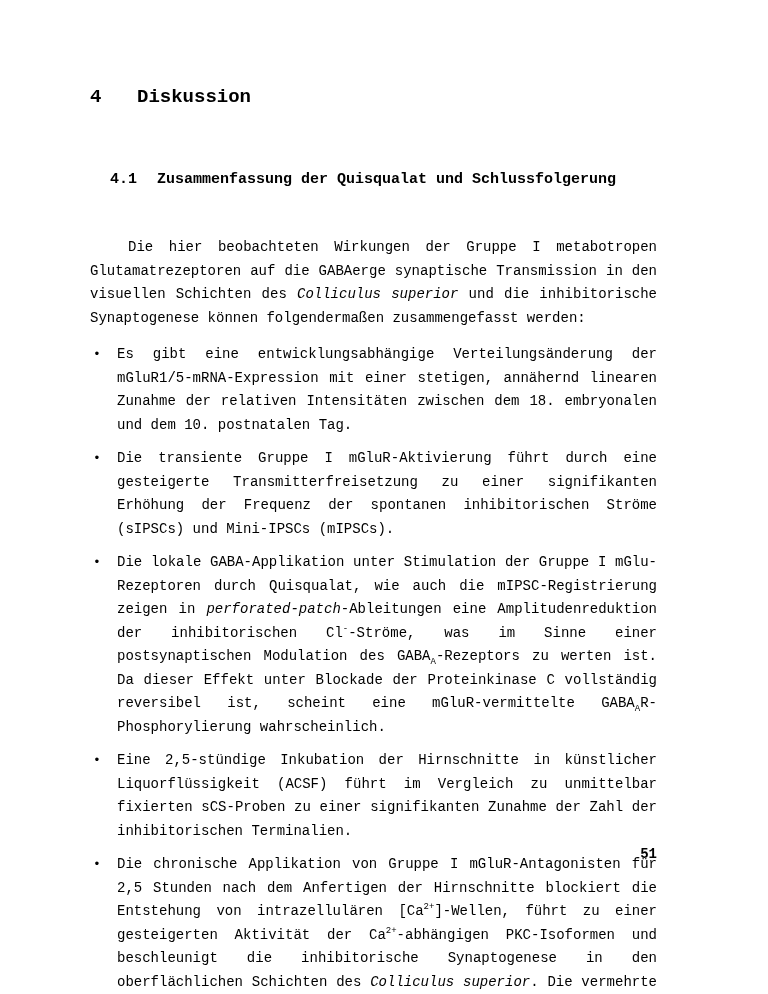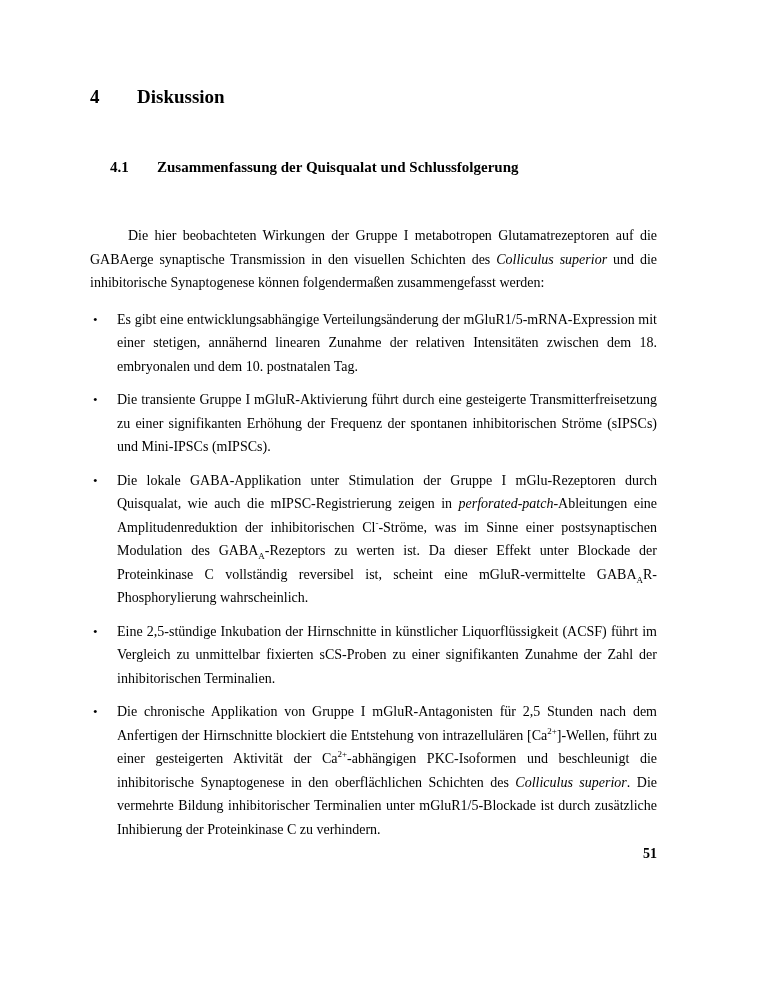--- a/index.html
+++ b/index.html
@@ -8,21 +8,21 @@
     background: #ffffff;
   }
   .page {
     position: relative;
     width: 732px;
     height: 994px;
     box-sizing: border-box;
     padding: 86px 75px 0 90px;
     background: #ffffff;
     color: #000000;
-    font-family: Liberation Serif, serif;
+    font-family: Liberation Mono, monospace;
     font-size: 14px;
     overflow: hidden;
   }
   .section-heading {
     margin: 0;
     font-size: 19px;
     font-weight: bold;
     line-height: 22px;
   }
   .section-heading .num {
@@ -31,20 +31,21 @@
   }
   .subsection-heading {
     margin: 50px 0 0 20px;
     font-size: 15px;
     font-weight: bold;
     line-height: 19px;
   }
   .subsection-heading .num {
     display: inline-block;
     width: 47px;
+    margin-top: 12px;
   }
   .intro {
     margin: 47px 0 12px 0;
     text-indent: 38px;
     line-height: 23.5px;
     text-align: justify;
   }
   ul.bullets {
     margin: 13px 0 0 0;
     padding: 0;

